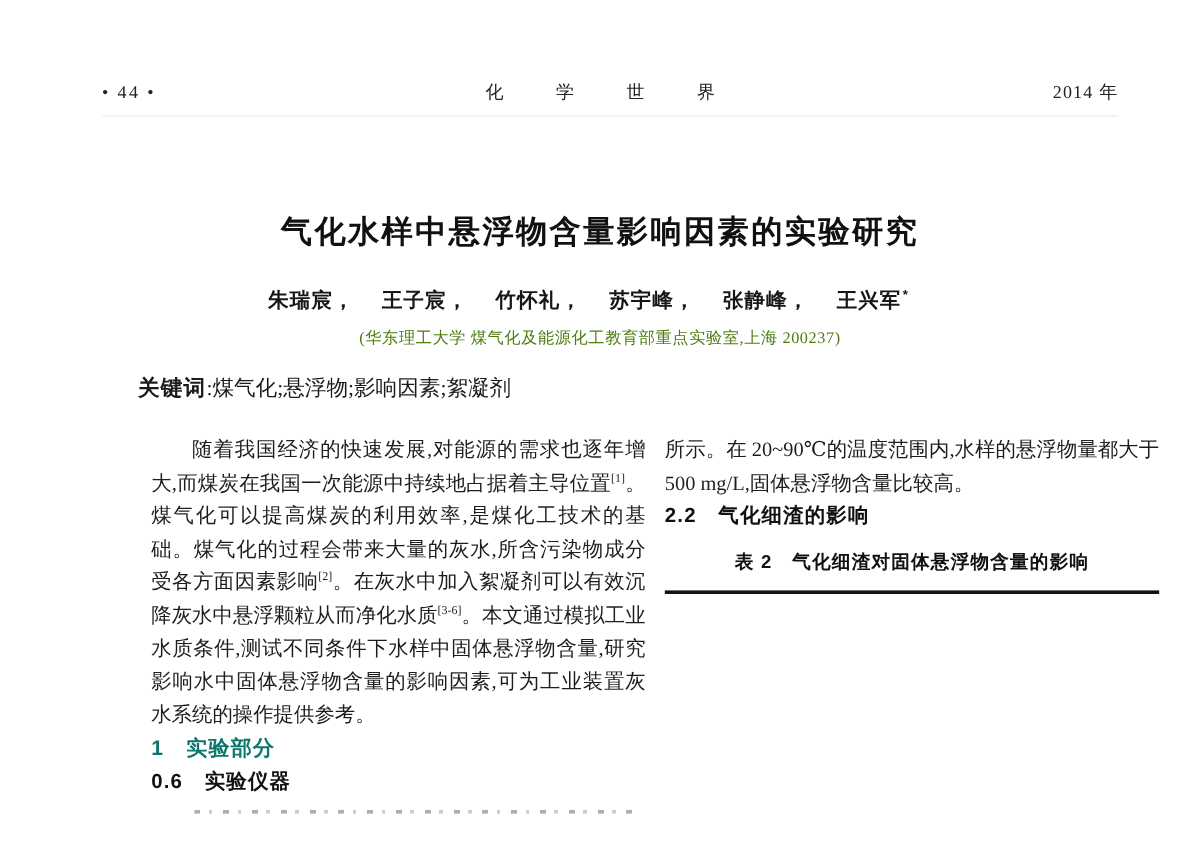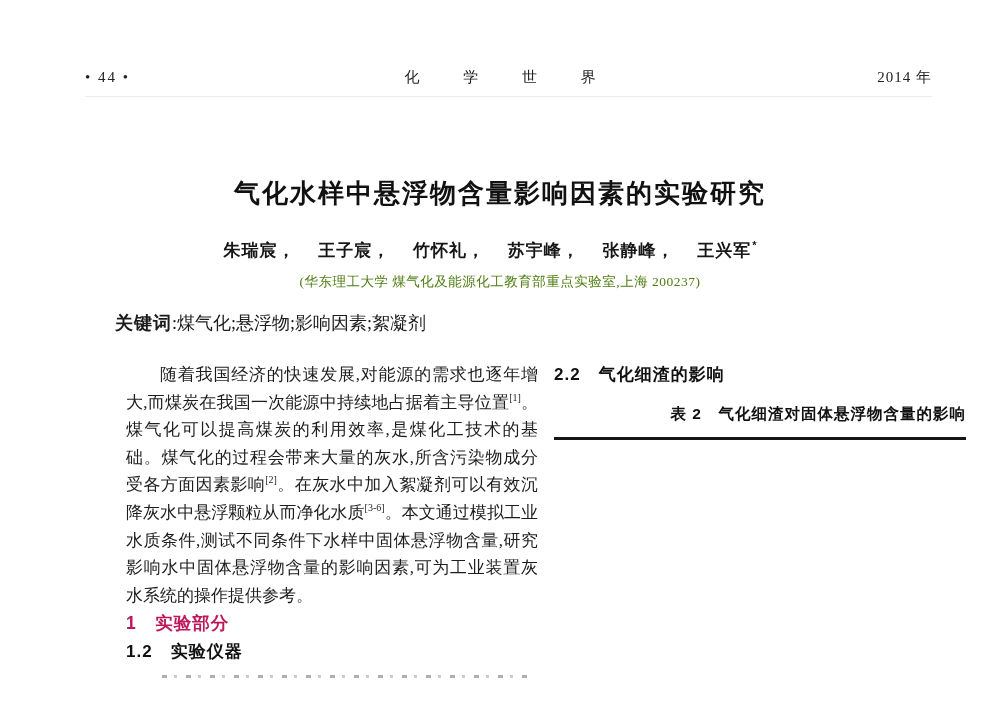--- a/index.html
+++ b/index.html
@@ -57,37 +57,37 @@
     display:flex; gap:16px;margin-left:48px;
   }
   .col { width:412px; font-size:17px; line-height:27.6px; text-align:justify; }
   .col p { margin:0; }
   .indent { text-indent:2em; }
   sup.ref { font-size:10px; line-height:0; }
 
   .sec-heading {
     font-family:"Liberation Sans","DejaVu Sans",sans-serif;
     font-weight:bold; font-size:17.5px; line-height:27.6px;
-    margin:1px 0 0 0; letter-spacing:1px; color:#be185d;
+    margin:1px 0 0 0; letter-spacing:1px; color:#0f766e;
   }
   .subsec-heading {
     font-family:"Liberation Sans","DejaVu Sans",sans-serif;
     font-weight:bold; font-size:17px; line-height:27.6px;
     margin:0; letter-spacing:1px; color:#111;
   }
 
   .clipped-next-line {
     height:3px; margin:9px 0 0 36px; width:372px; opacity:.45;
     background:repeating-linear-gradient(90deg,
       rgba(30,30,30,.8) 0 5px, transparent 5px 12px,
       rgba(30,30,30,.5) 12px 15px, transparent 15px 24px);
   }
 
   .table-caption {
-    text-align:right;
+    text-align:center;
     font-family:"Liberation Sans","DejaVu Sans",sans-serif;
     font-weight:bold; font-size:15.5px; letter-spacing:1px;
     margin-top:11px; color:#111;
   }
   .table-top-rule { height:3px; background:#161616; margin-top:10px; }
 </style>
 </head>
 <body>
 
 <div class="page">
@@ -114,24 +114,25 @@
 
   <div class="keywords">
     <span class="kw-label">关键词</span><span>:煤气化;悬浮物;影响因素;絮凝剂</span>
   </div>
 
   <div class="columns">
 
     <div class="col">
       <p class="indent"><span>随着我国经济的快速发展,对能源的需求也逐年增大,而煤炭在我国一次能源中持续地占据着主导位置</span><sup class="ref">[1]</sup><span>。煤气化可以提高煤炭的利用效率,是煤化工技术的基础。煤气化的过程会带来大量的灰水,所含污染物成分受各方面因素影响</span><sup class="ref">[2]</sup><span>。在灰水中加入絮凝剂可以有效沉降灰水中悬浮颗粒从而净化水质</span><sup class="ref">[3-6]</sup><span>。本文通过模拟工业水质条件,测试不同条件下水样中固体悬浮物含量,研究影响水中固体悬浮物含量的影响因素,可为工业装置灰水系统的操作提供参考。</span></p>
       <h3 class="sec-heading">1　实验部分</h3>
-      <h4 class="subsec-heading">1.2　实验仪器</h4>
+      <h4 class="subsec-heading">0.6　实验仪器</h4>
       <div class="clipped-next-line"></div>
     </div>
 
     <div class="col">
+      <p>所示。在 20~90℃的温度范围内,水样的悬浮物量都大于 500 mg/L,固体悬浮物含量比较高。</p>
       <h4 class="subsec-heading">2.2　气化细渣的影响</h4>
       <div class="table-caption">表 2　气化细渣对固体悬浮物含量的影响</div>
       <div class="table-top-rule"></div>
     </div>
 
   </div>
 </div>
 
 </body></html>

